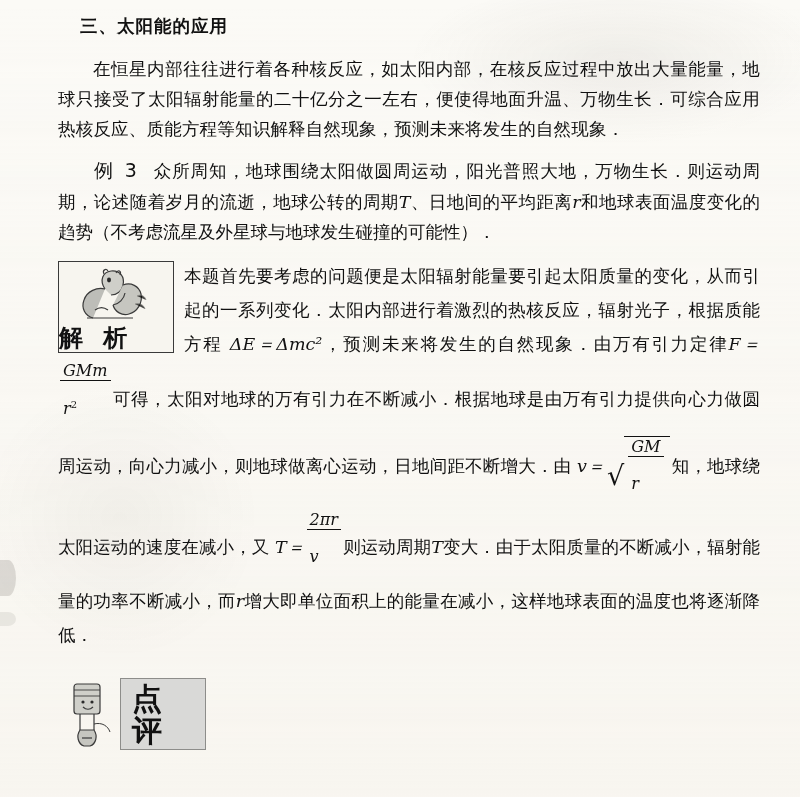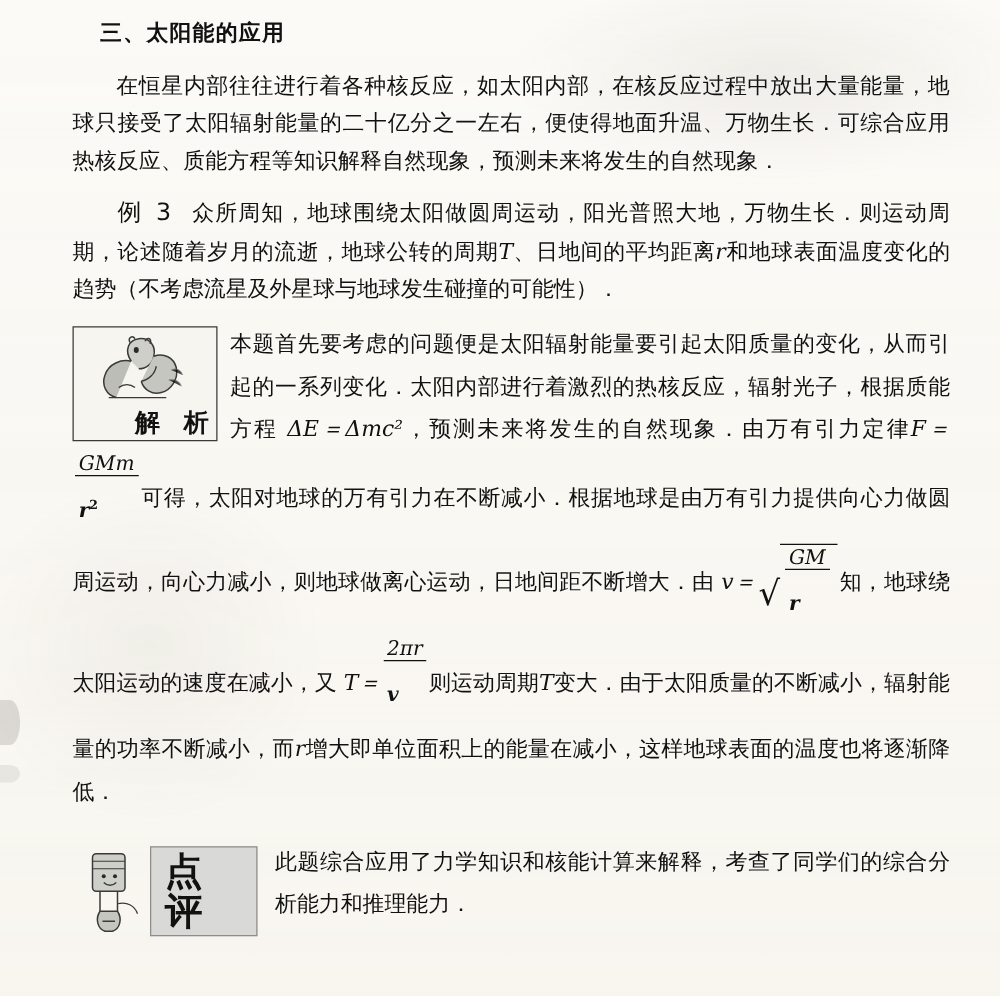--- a/index.html
+++ b/index.html
@@ -103,44 +103,44 @@
     width: 76px;
     height: 58px;
   }
   .badge-analysis .badge-text {
     position: absolute;
     left: 0;
     bottom: 0;
     width: 100%;
     height: 28px;
     line-height: 28px;
-    text-align: right;
+    text-align: left;
     font-family: "DejaVu Sans", "Liberation Sans", sans-serif;
     font-weight: bold;
-    font-size: 20px;
+    font-size: 24px;
     letter-spacing: 6px;
     color: #111;
     background: rgba(255,255,255,0.0);
   }
   .analysis-text {
     font-size: 17.5px;
     line-height: 1.95;
     text-align: justify;
   }
   
   .frac {
     display: inline-block;
     vertical-align: -0.52em;
     text-align: left;
     font-style: italic;
     line-height: 1.12;
     margin: 0 2px;
   }
   .frac .num { display: block; padding: 0 3px; font-size: 0.92em; }
-  .frac .den { display: block; padding: 18px 3px; border-top: 1.2px solid #111; font-size: 0.92em; font-weight: bold; }
+  .frac .den { display: block; padding: 18px 3px; border-top: 1.2px solid #111; font-size: 0.92em; }
   .sqrt {
     display: inline-block;
     vertical-align: -0.45em;
     margin: 0 2px;
     white-space: nowrap;
   }
   .sqrt .radsign {
     display: inline-block;
     font-size: 1.55em;
     vertical-align: -0.18em;
@@ -267,17 +267,16 @@
           <circle cx="21" cy="22" r="1.6" fill="#2a2a2a" stroke="none"></circle>
           <circle cx="30" cy="22" r="1.6" fill="#2a2a2a" stroke="none"></circle>
           <path d="M21 27 C24 30 28 30 31 27"></path>
           <path d="M32 44 C40 42 46 46 48 52" stroke-width="1"></path>
         </g>
       </svg>
       <div class="cbox"></div>
       <div class="cchar c1">点</div>
       <div class="cchar c2">评</div>
     </div>
-    <div class="comment-text">此题综合应用了力学知识和核能计算来解释，考查了同学们的综合分析能力和推理能力．</div>
   </div>
 
 
 </div>
 
 </body></html>

